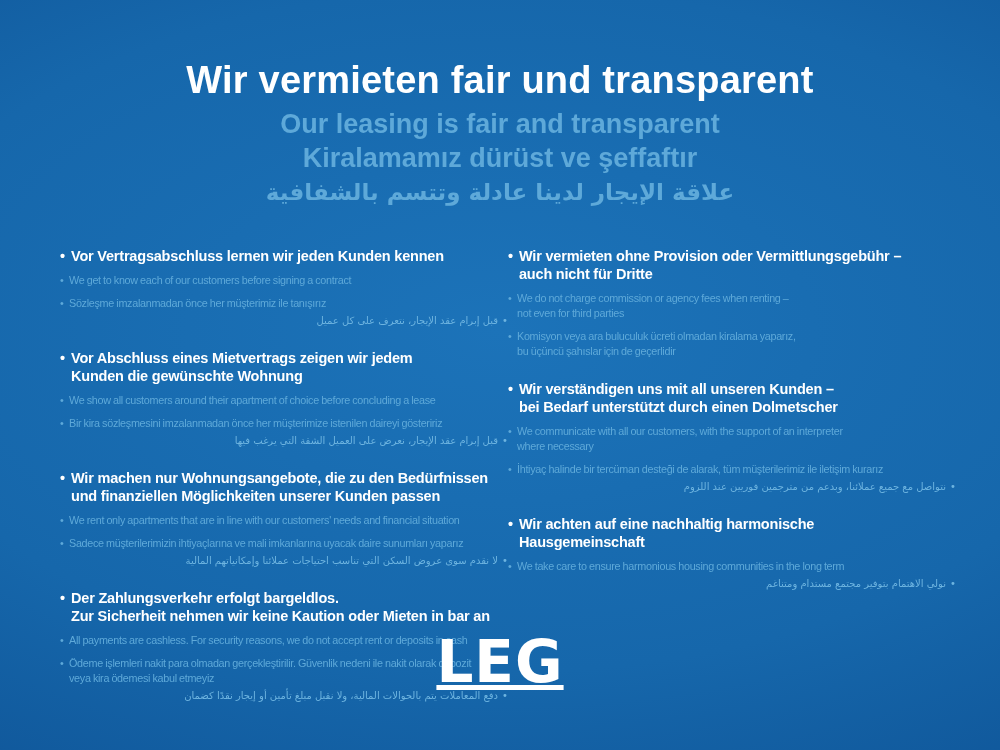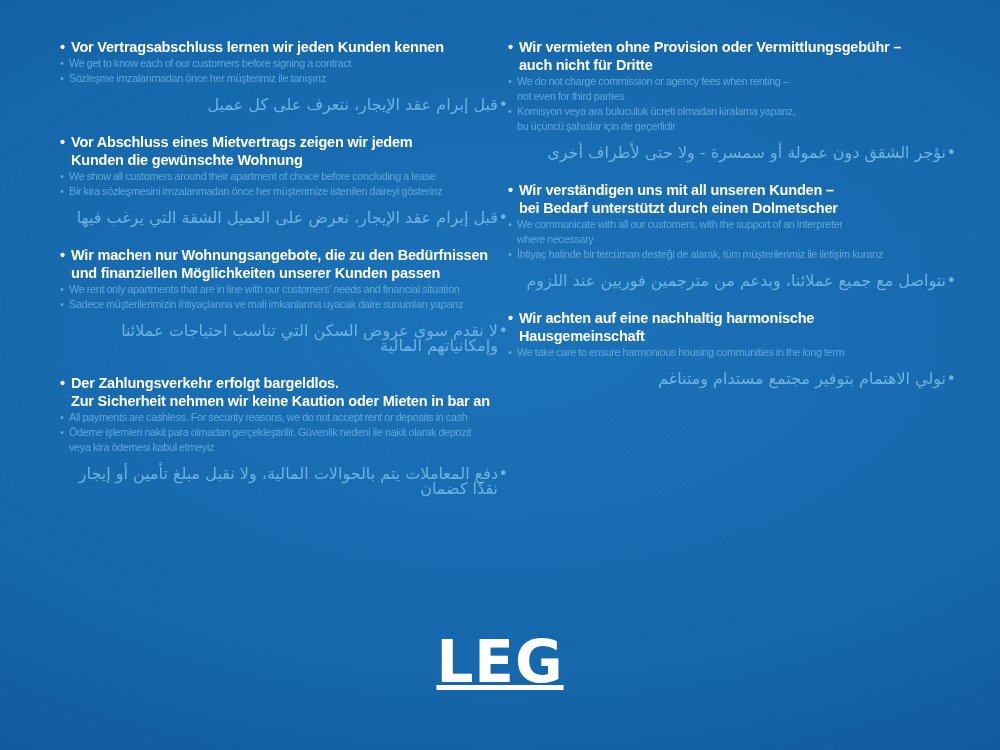--- a/index.html
+++ b/index.html
@@ -47,31 +47,31 @@
     letter-spacing: -0.2px;
     padding-left: 11px;
   }
   .line-en, .line-tr {
     color: #5ea9d9;
     font-size: 10.8px;
     line-height: 15px;
     letter-spacing: -0.3px;
     word-spacing: -0.4px;
     padding-left: 9px;
-    margin-top: 0;
+    margin-top: 8px;
   }
   .line-ar {
     color: #6db4e0;
-    font-size: 16px;
+    font-size: 10px;
     line-height: 15px;
     direction: rtl;
     text-align: right;
     padding-left: 0;
     padding-right: 10px;
-    margin-top: 11px;
+    margin-top: 2px;
     font-family: "DejaVu Sans", sans-serif;
   }
   .line-ar::before { left: auto; right: 0; }
   .logo {
     position: absolute;
     left: 0; right: 0;
     bottom: 58px;
     text-align: center;
     color: #ffffff;
     font-size: 58px;
@@ -80,20 +80,26 @@
     font-family: "DejaVu Sans", sans-serif;
     line-height: 60px;
     text-decoration: underline;
   }
 </style>
 </head>
 <body>
 
 <div class="poster">
 
+  <div class="header">
+    <div class="title-de">Wir vermieten fair und transparent</div>
+    <div class="subtitle subtitle-en">Our leasing is fair and transparent</div>
+    <div class="subtitle subtitle-tr">Kiralamamız dürüst ve şeffaftır</div>
+    <div class="subtitle subtitle-ar">علاقة الإيجار لدينا عادلة وتتسم بالشفافية</div>
+  </div>
 
   <div class="columns">
     <div class="column">
         <div class="block">
           <div class="line line-de">Vor Vertragsabschluss lernen wir jeden Kunden kennen</div>
           <div class="line line-en">We get to know each of our customers before signing a contract</div>
           <div class="line line-tr">Sözleşme imzalanmadan önce her müşterimiz ile tanışırız</div>
           <div class="line line-ar">قبل إبرام عقد الإيجار، نتعرف على كل عميل</div>
         </div>
         <div class="block">
@@ -120,21 +126,20 @@
         </div>
       </div>
     <div class="column">
         <div class="block">
           <div class="line line-de">Wir vermieten ohne Provision oder Vermittlungsgebühr –
 auch nicht für Dritte</div>
           <div class="line line-en">We do not charge commission or agency fees when renting –
 not even for third parties</div>
           <div class="line line-tr">Komisyon veya ara buluculuk ücreti olmadan kiralama yaparız,
 bu üçüncü şahıslar için de geçerlidir</div>
-          <div class="line line-ar">نؤجر الشقق دون عمولة أو سمسرة - ولا حتى لأطراف أخرى</div>
         </div>
         <div class="block">
           <div class="line line-de">Wir verständigen uns mit all unseren Kunden –
 bei Bedarf unterstützt durch einen Dolmetscher</div>
           <div class="line line-en">We communicate with all our customers, with the support of an interpreter
 where necessary</div>
           <div class="line line-tr">İhtiyaç halinde bir tercüman desteği de alarak, tüm müşterilerimiz ile iletişim kurarız</div>
           <div class="line line-ar">نتواصل مع جميع عملائنا، وبدعم من مترجمين فوريين عند اللزوم</div>
         </div>
         <div class="block">

